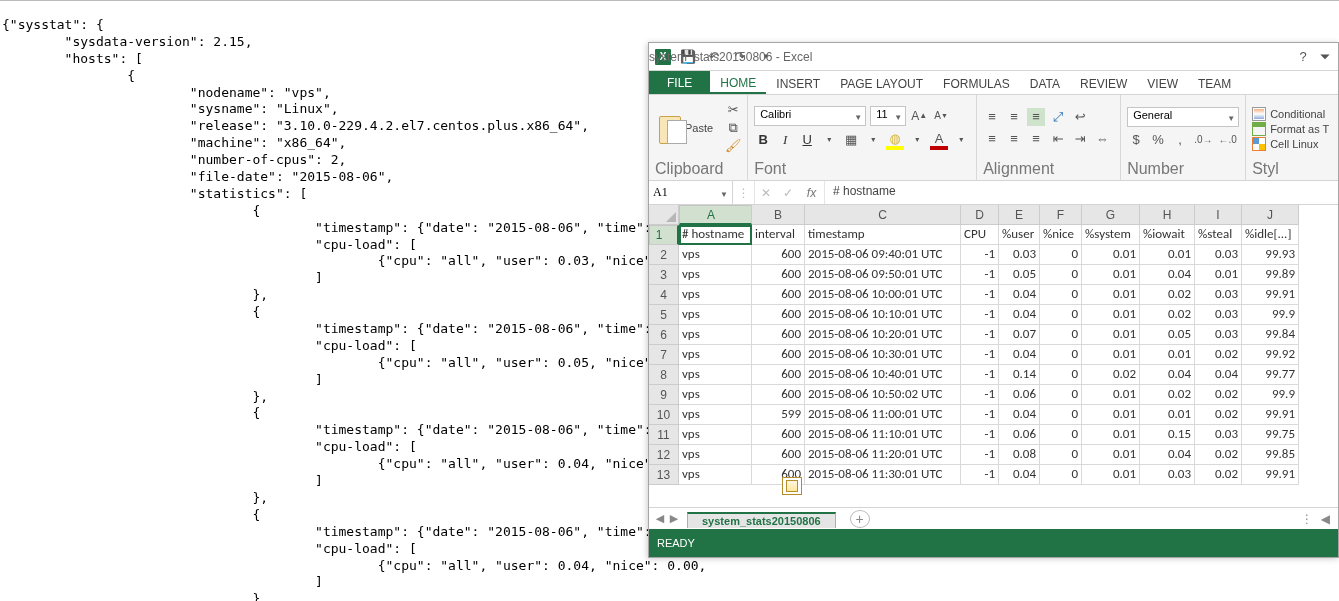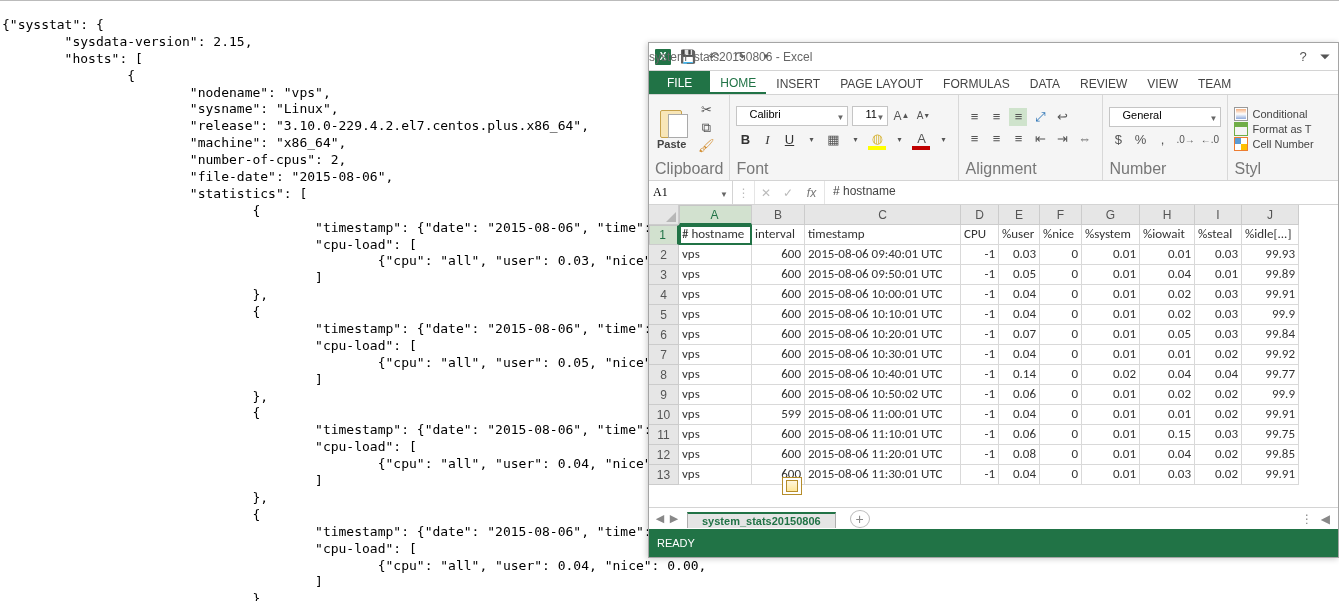--- a/index.html
+++ b/index.html
@@ -134,23 +134,22 @@
   }
   .rgroup-label {
     text-align: left;
     font-size: 16px;
     color: #777;
     padding: 2px 0;
     position: relative;
   }
 
   .paste-stack {
-    display: flex; flex-direction: column; align-items: center;
+    display: flex; flex-direction: row; align-items: center;
     padding: 0 2px;
-    font-weight: bold;
   }
   .paste-icon {
     width: 28px; height: 32px;
     position: relative;
   }
   .paste-icon::before {
     content:"";
     position:absolute; left:2px; top:4px; width:20px; height:26px;
     background:#f8e6b8; border:1px solid #c7a24b; border-radius:2px;
   }
@@ -167,21 +166,21 @@
     color:#555;
   }
   .mini2 { display:flex; flex-direction:column; gap:2px; margin-left:4px;}
 
   .font-row1, .font-row2, .align-row1, .align-row2, .num-row1, .num-row2 {
     display:flex; align-items:center; gap:4px;
   }
   .font-col { display:flex; flex-direction:column; gap:4px;}
   .sel {
     border:1px solid #c5c5c5; background:#fff; font-size:11px;
-    height:20px; padding:1px 14px 1px 12px;
+    height:20px; padding:1px 14px 1px 5px;
     position:relative;
   }
   .caret { position:absolute; right:3px; top:6px; font-size:8px; color:#666;}
   .icon-btn {
     min-width:18px; height:18px;
     display:flex; align-items:center; justify-content:center;
     font-size:13px;
     cursor:pointer;
     color:#555;
     padding:0 1px;
@@ -521,21 +520,21 @@
           <div class="styles-row">
             <div class="styles-icon cf-icon"></div>
             <span>Conditional</span>
           </div>
           <div class="styles-row">
             <div class="styles-icon ft-icon"></div>
             <span>Format as T</span>
           </div>
           <div class="styles-row">
             <div class="styles-icon cs-icon"></div>
-            <span>Cell Number</span>
+            <span>Cell Linux</span>
           </div>
         </div>
       </div>
       <div class="rgroup-label">Styl</div>
     </div>
 
   </div>
 
   <div class="fbar">
     <div class="namebox">

